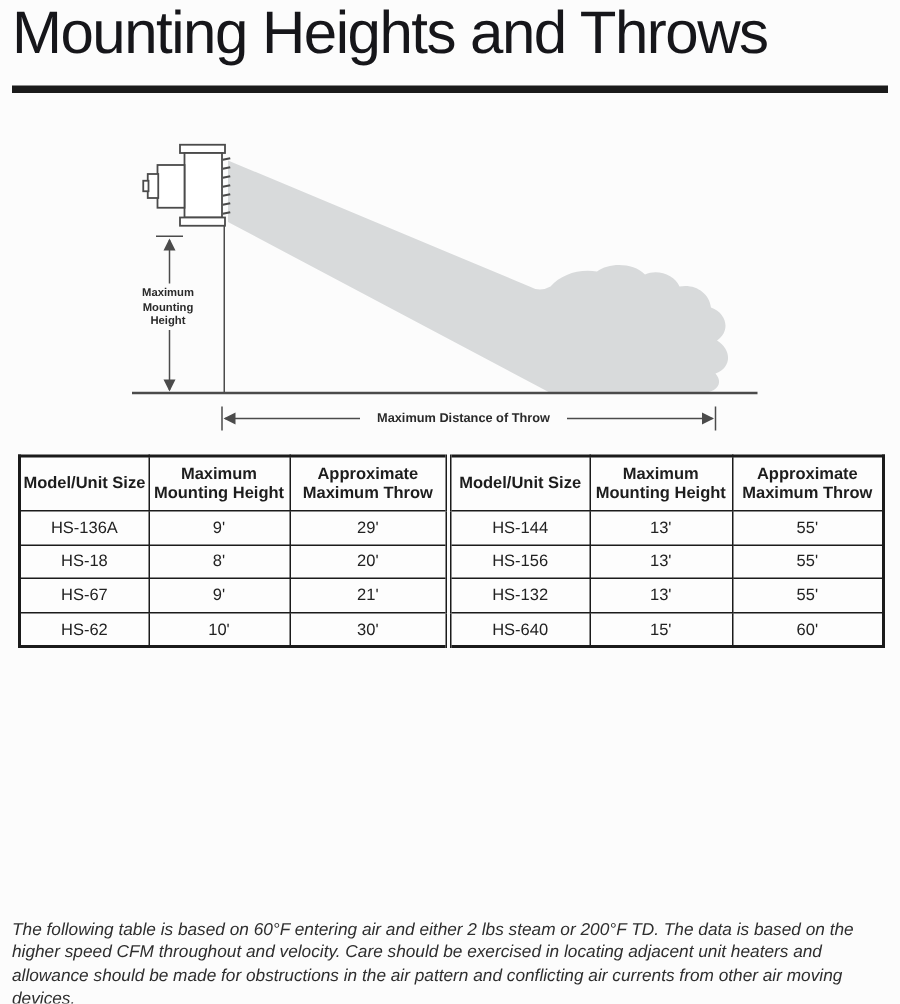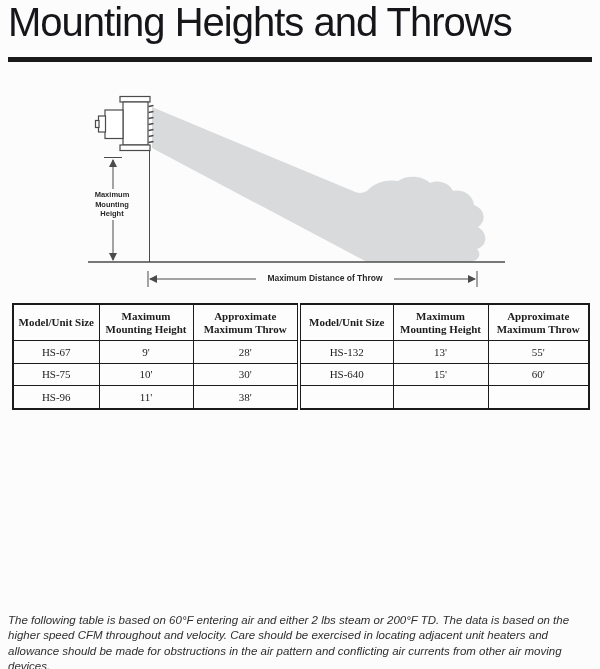--- a/index.html
+++ b/index.html
@@ -29,30 +29,29 @@
 
   .dim-label {
     position: absolute; background: #fcfcfc; text-align: center;
     font-weight: bold; color: #2a2a2a;
   }
   #mounting-height-label {
     left: 88px; top: 189px; width: 48px;
     font-size: 7.5px; line-height: 9.5px; padding: 1px 0;
   }
   #throw-distance-label {
-    left: 256px; top: 272px; width: 138px; height: 13px;
+    left: 240px; top: 272px; width: 138px; height: 13px;
     font-size: 8.5px; line-height: 13px; white-space: nowrap;
   }
 
   table.mh-table {
     position: absolute; left: 12px; top: 303px;
     width: 576px; border-collapse: collapse; table-layout: fixed;
     border: 2px solid #1b1b1b;
     background: #fdfdfd;
-    font-family: Liberation Serif, serif;
   }
   .mh-table th, .mh-table td {
     border: 1px solid #1b1b1b;
     text-align: center; vertical-align: middle;
     font-size: 11px; color: #222;
     padding: 1px 1px;
     overflow: hidden;
   }
   .mh-table th {
     font-weight: bold; height: 33px; line-height: 12.5px; color: #1d1d1d;
@@ -151,41 +150,49 @@
         <th>Model/Unit Size</th>
         <th>Maximum Mounting Height</th>
         <th>Approximate Maximum Throw</th>
         <th>Model/Unit Size</th>
         <th>Maximum Mounting Height</th>
         <th>Approximate Maximum Throw</th>
       </tr>
     </thead>
     <tbody>
         <tr>
+          <td>HS-136A</td>
+          <td>9'</td>
+          <td>29'</td>
+          <td>HS-144</td>
+          <td>13'</td>
+          <td>55'</td>
+        </tr>
+        <tr>
+          <td>HS-18</td>
+          <td>8'</td>
+          <td>20'</td>
+          <td>HS-156</td>
+          <td>13'</td>
+          <td>55'</td>
+        </tr>
+        <tr>
           <td>HS-67</td>
           <td>9'</td>
-          <td>28'</td>
+          <td>21'</td>
           <td>HS-132</td>
           <td>13'</td>
           <td>55'</td>
         </tr>
         <tr>
-          <td>HS-75</td>
+          <td>HS-62</td>
           <td>10'</td>
           <td>30'</td>
           <td>HS-640</td>
           <td>15'</td>
           <td>60'</td>
-        </tr>
-        <tr>
-          <td>HS-96</td>
-          <td>11'</td>
-          <td>38'</td>
-          <td></td>
-          <td></td>
-          <td></td>
         </tr>
       </tbody>
   </table>
 
   <p class="footnote">The following table is based on 60°F entering air and either 2 lbs steam or 200°F TD. The data is based on the higher speed CFM throughout and velocity.  Care should be exercised in locating adjacent unit heaters and allowance should be made for obstructions in the air pattern and conflicting air currents from other air moving devices.</p>
 
 </div>
 
 </body></html>

